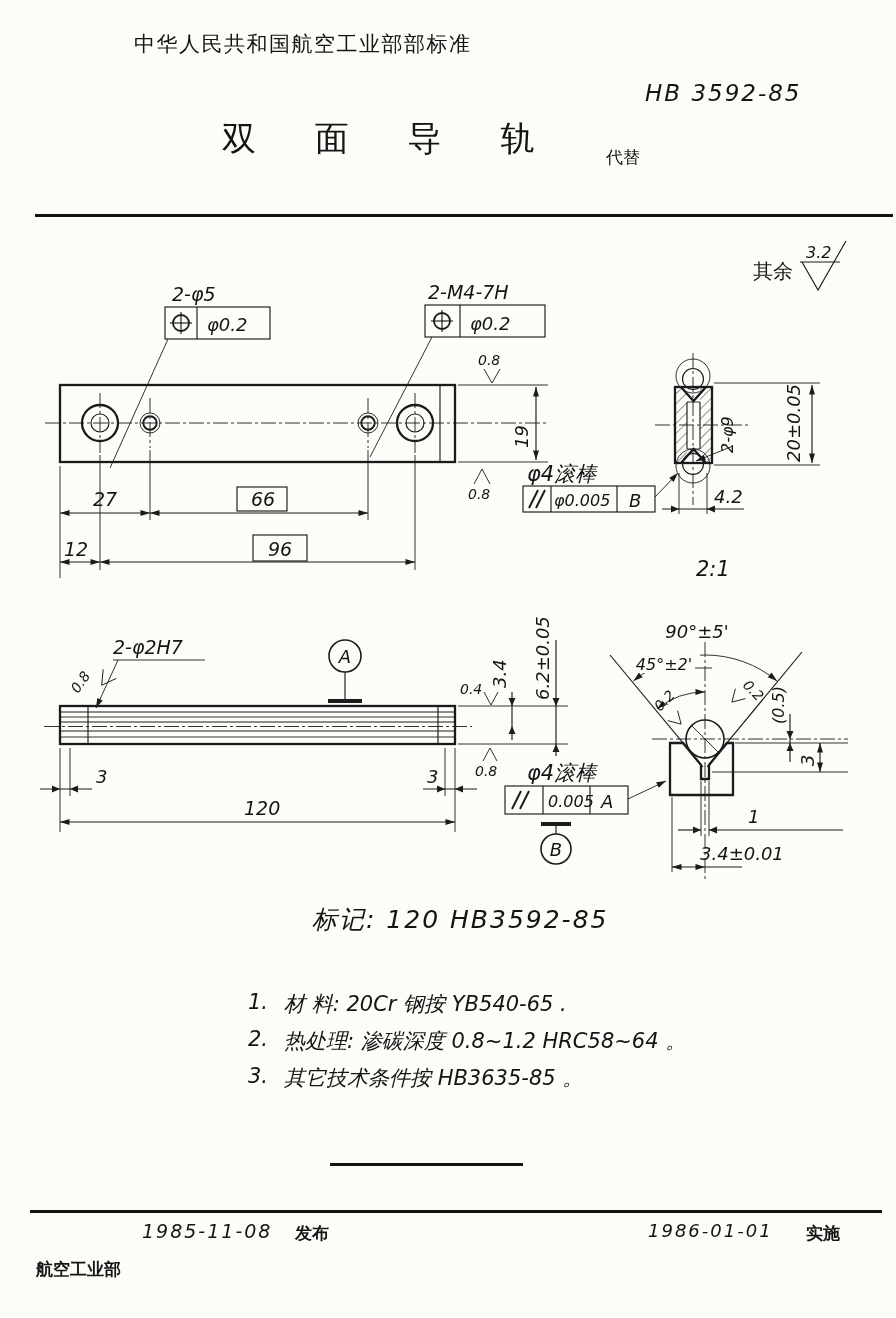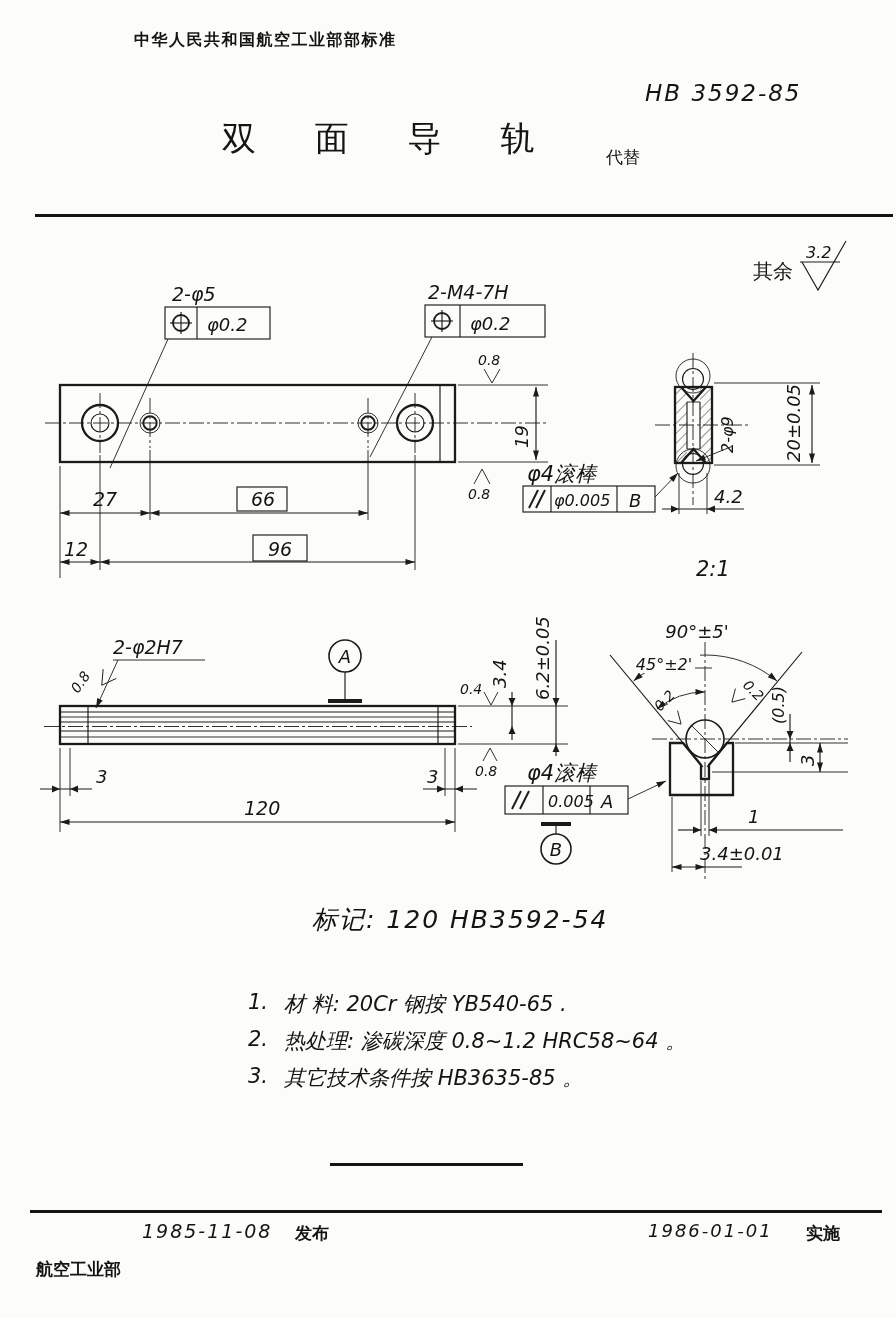--- a/index.html
+++ b/index.html
@@ -2,21 +2,21 @@
 <html><head>
 <meta charset="utf-8">
 <style>
   html,body{margin:0;padding:0;background:#e8e8e8;}
   .page{position:relative;width:896px;height:1318px;background:#fcfcf9;
         font-family:"DejaVu Sans",sans-serif;color:#141414;overflow:hidden;}
   .abs{position:absolute;}
   .hw{font-style:italic;}
   .bold{font-weight:bold;}
   .rule{background:#141414;}
-  .std-header{left:134px;top:30px;font-size:16px;font-weight:bold;letter-spacing:1.5px;}
+  .std-header{left:134px;top:30px;font-size:21px;font-weight:normal;letter-spacing:1.5px;}
   .doc-num{left:605px;top:80px;font-size:23px;font-style:italic;letter-spacing:2px;margin-left:40px;}
   .title{left:206px;top:116px;font-size:34px;letter-spacing:24px;white-space:nowrap;margin-left:16px;}
   .replaces{left:606px;top:146px;font-size:17px;}
   .mark-line{left:312px;top:903px;font-size:25px;font-style:italic;letter-spacing:2px;}
   .notes{left:248px;top:990px;width:450px;font-size:21px;font-style:italic;}
   .note-row{display:flex;margin-bottom:9px;}
   .note-num{width:36px;flex:none;}
   .footer-text{font-size:17px;}
   svg text{fill:#141414;}
   .ln{stroke:#1b1b1b;stroke-width:1.15;fill:none;}
@@ -333,21 +333,21 @@
         <polygon points="709,830 717,826.5 717,833.5" class="ah"></polygon>
         <text x="748" y="823" class="t18">1</text>
         <line x1="672" y1="797" x2="672" y2="872" class="thin"></line>
         <line x1="672" y1="867" x2="705" y2="867" class="ln" marker-start="url(#ah)" marker-end="url(#ah)"></line>
         <line x1="705" y1="867" x2="742" y2="867" class="ln"></line>
         <text x="700" y="860" class="t18">3.4±0.01</text>
       </g>
     </g>
   </svg>
 
-  <div class="abs mark-line">标记: 120  HB3592-54</div>
+  <div class="abs mark-line">标记: 120  HB3592-85</div>
 
   <div class="abs notes">
     <div class="note-row">
       <span class="note-num">1.</span>
       <span>材 料: 20Cr 钢按 YB540-65 .</span>
     </div>
     <div class="note-row">
       <span class="note-num">2.</span>
       <span>热处理: 渗碳深度 0.8~1.2  HRC58~64 。</span>
     </div>

